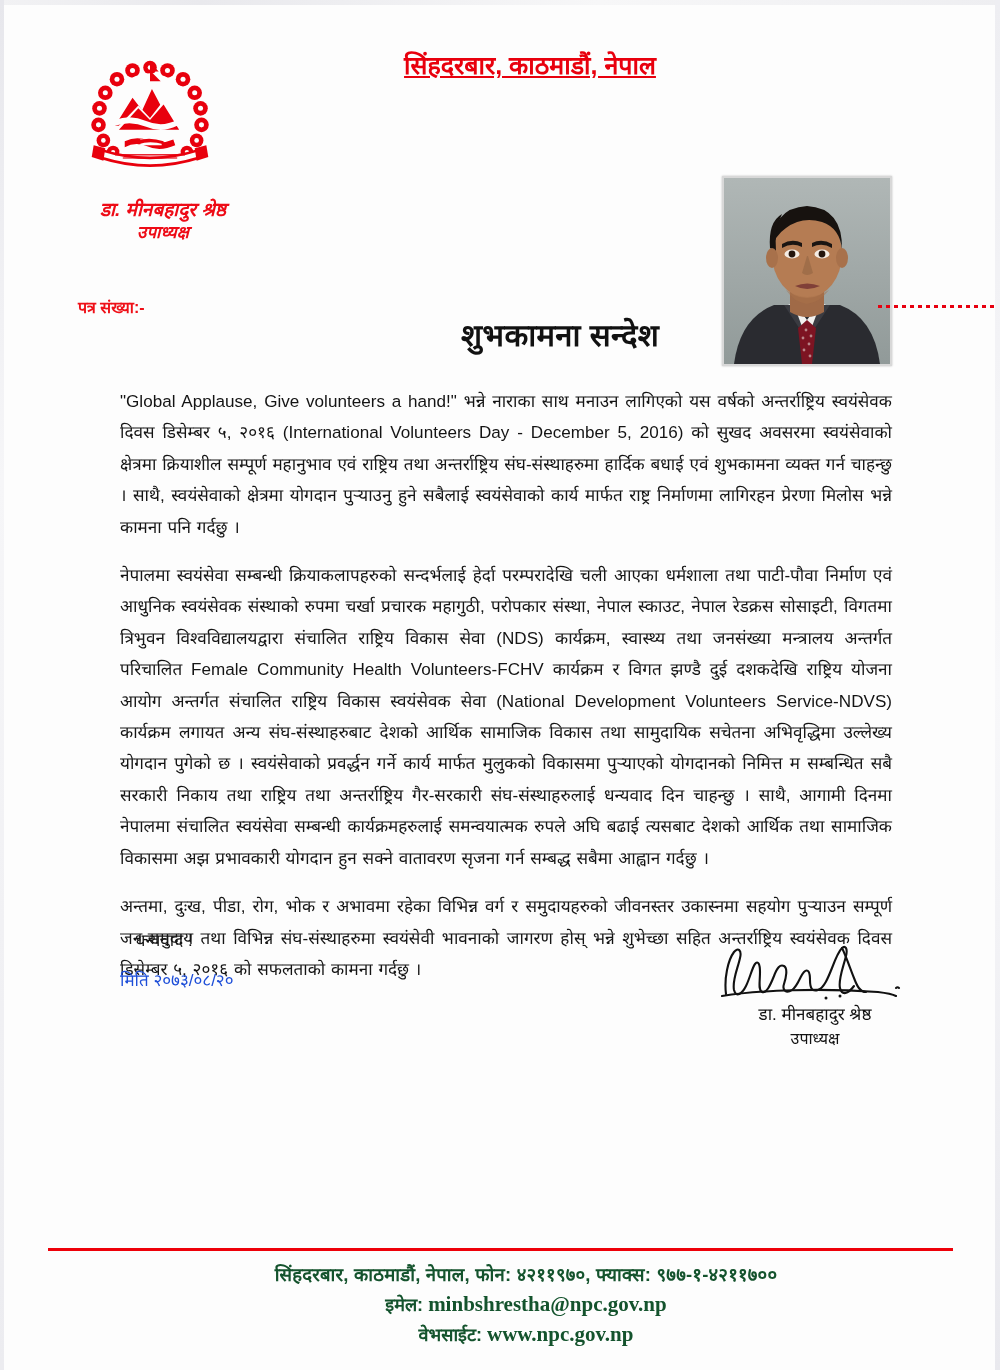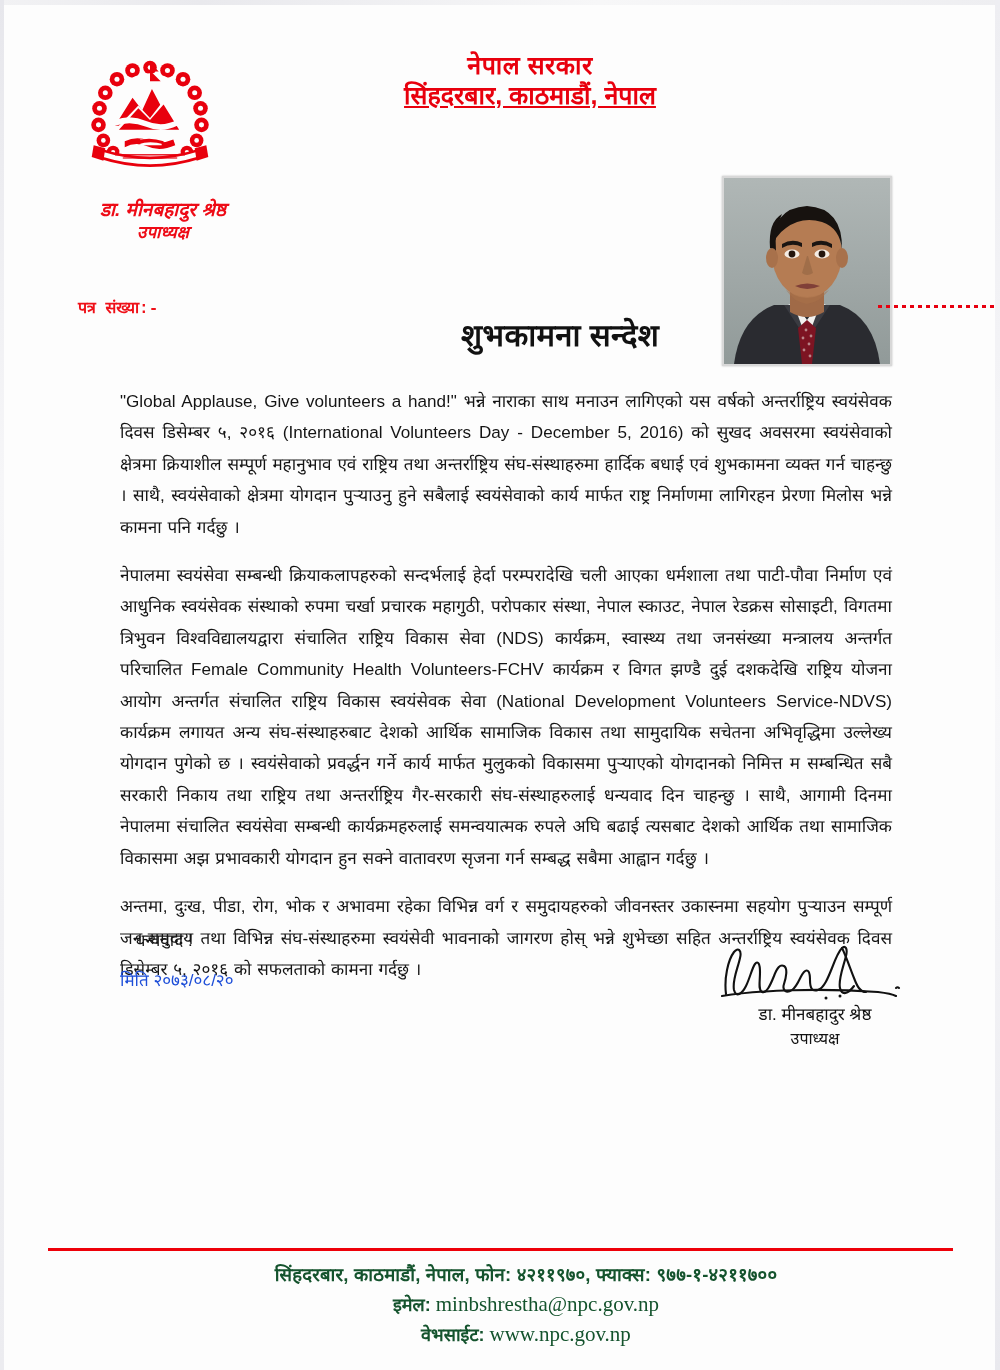--- a/index.html
+++ b/index.html
@@ -86,21 +86,20 @@
   }
   .officer-name { font-size: 19px; line-height: 1.25; }
   .officer-post { font-size: 17px; line-height: 1.3; }
 
   .letter-no {
     position: absolute;
     left: 78px; top: 296px;
     color: #ef1018;
     font-size: 16px;
     font-weight: bold;
-    font-family: Liberation Mono, monospace;
   }
 
   
   .photo-frame {
     position: absolute;
     left: 722px; top: 176px;
     width: 166px; height: 186px;
     border: 2px solid #d8d8d8;
     background: #9aa3a3;
     overflow: hidden;
@@ -203,21 +202,21 @@
     letter-spacing: 0.2px;
   }
   .footer-line2, .footer-line3 {
     font-size: 18px;
     font-weight: bold;
     line-height: 1.45;
   }
   .serif-val {
     font-family: "Liberation Serif", serif;
     font-size: 21px;
-    font-weight: normal;
+    font-weight: bold;
   }
 </style>
 </head>
 <body>
 
 <div class="page">
 
   <div class="scan-edge-top"></div>
   <div class="scan-edge-left"></div>
   <div class="scan-edge-right"></div>
@@ -283,21 +282,20 @@
 
         <g opacity="0.85">
           <rect x="34" y="105" width="72" height="1.6"></rect>
           <rect x="42" y="108.4" width="56" height="1.4"></rect>
         </g>
       </g>
     </svg>
   </div>
 
   <div class="header-block">
-    <div class="gov-line">नेपाल सरकार</div>
     <div class="addr-line">सिंहदरबार, काठमाडौं, नेपाल</div>
   </div>
 
   <div class="officer-block">
     <div class="officer-name">डा. मीनबहादुर श्रेष्ठ</div>
     <div class="officer-post">उपाध्यक्ष</div>
   </div>
   <div class="letter-no">पत्र संख्या:-</div>
 
   <div class="photo-frame">

